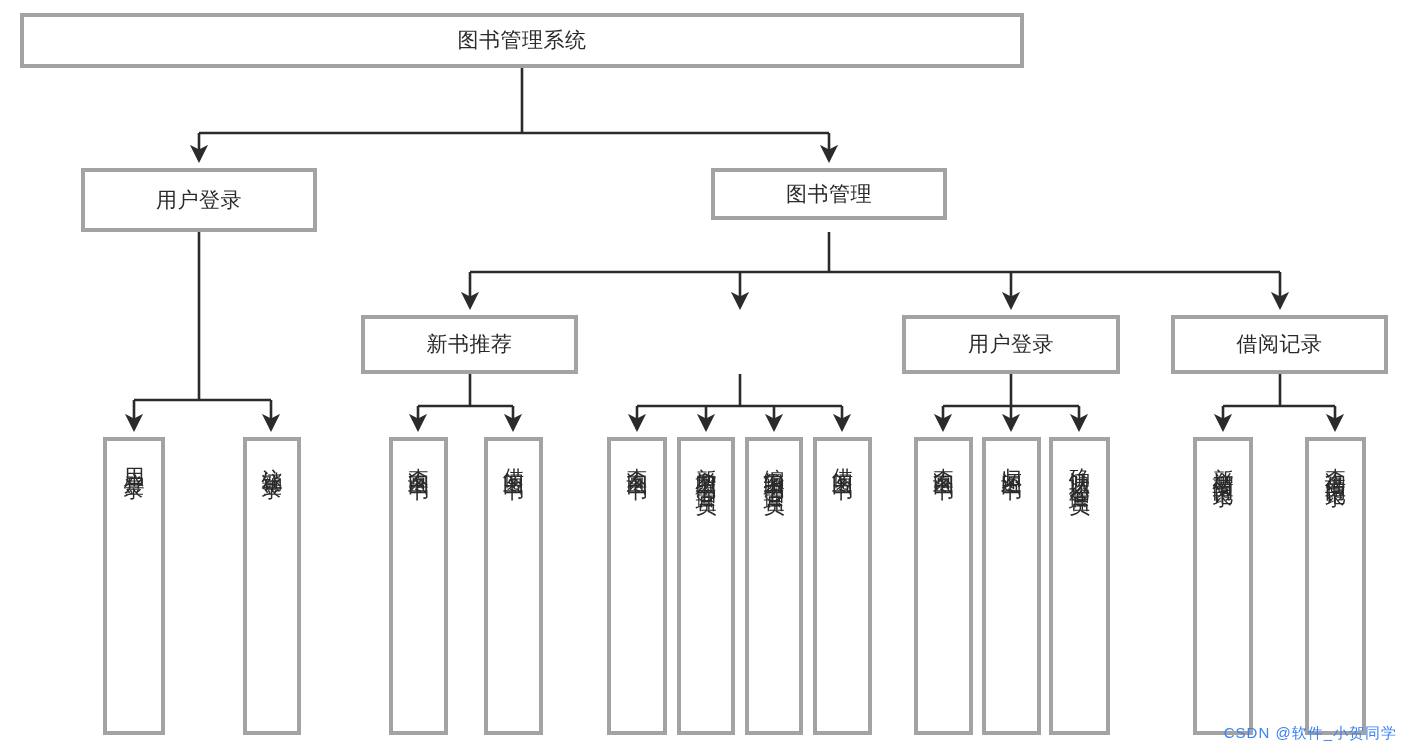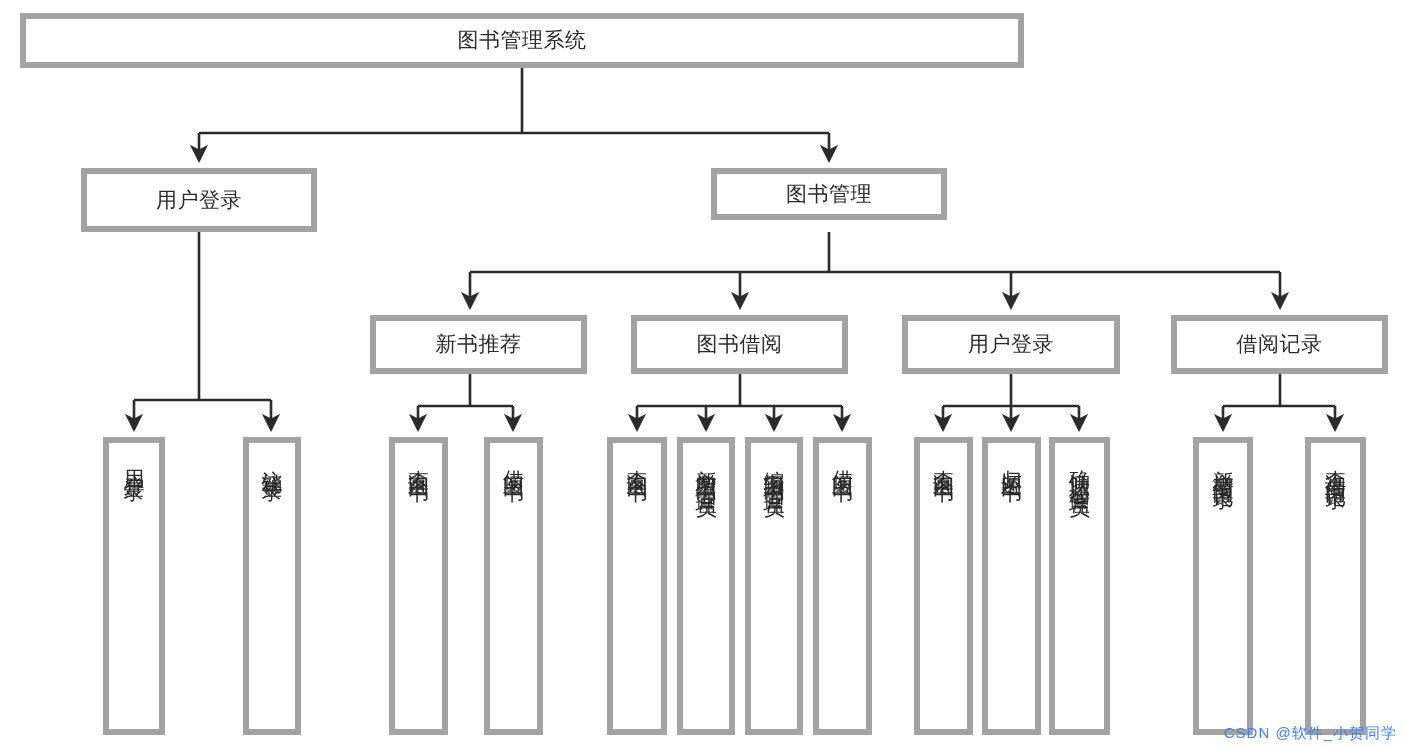--- a/index.html
+++ b/index.html
@@ -21,21 +21,21 @@
     position: absolute;
     left: 0;
     top: 0;
     width: 1405px;
     height: 747px;
   }
   .node {
     position: absolute;
     box-sizing: border-box;
     background: #ffffff;
-    border: 6px solid #a3a3a3;
+    border: 4px solid #a3a3a3;
     display: flex;
     align-items: center;
     justify-content: center;
     color: #2b2b2b;
   }
   .node-label {
     display: block;
     text-align: center;
     line-height: 1.18;
     letter-spacing: 0.5px;
@@ -125,25 +125,22 @@
     <span class="node-label">图书管理系统</span>
   </div>
 
   <div class="node horiz" style="left:81px; top:168px; width:236px; height:64px;">
     <span class="node-label">用户登录</span>
   </div>
   <div class="node horiz" style="left:711px; top:168px; width:236px; height:52px;">
     <span class="node-label">图书管理</span>
   </div>
 
-  <div class="node horiz" style="left:361px; top:315px; width:217px; height:59px;margin-left:9px;">
+  <div class="node horiz" style="left:361px; top:315px; width:217px; height:59px;">
     <span class="node-label">新书推荐</span>
-  </div>
-  <div class="node horiz" style="left:631px; top:315px; width:217px; height:59px;">
-    <span class="node-label">图书借阅</span>
   </div>
   <div class="node horiz" style="left:902px; top:315px; width:218px; height:59px;">
     <span class="node-label">用户登录</span>
   </div>
   <div class="node horiz" style="left:1171px; top:315px; width:217px; height:59px;">
     <span class="node-label">借阅记录</span>
   </div>
 
   <div class="node vert" style="left:103px; top:437px; width:62px; height:298px;">
     <span class="node-label">用户登录</span>

